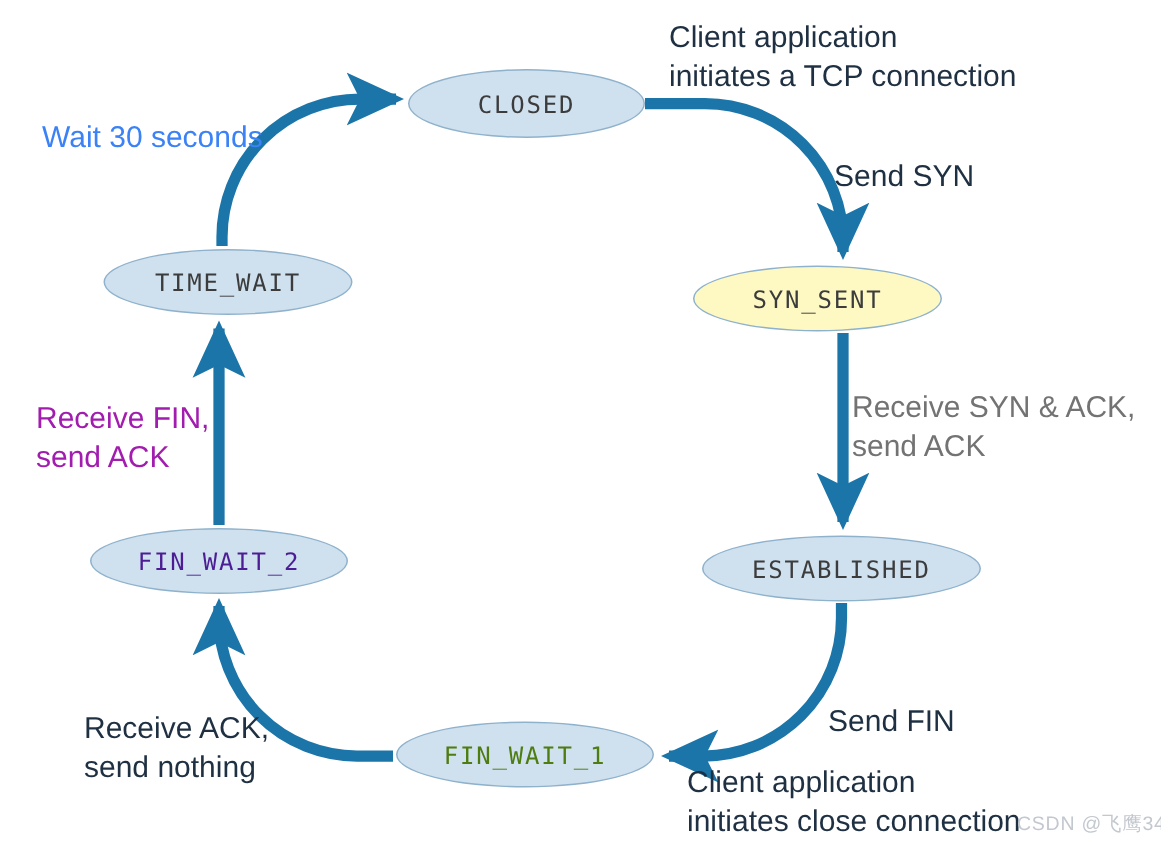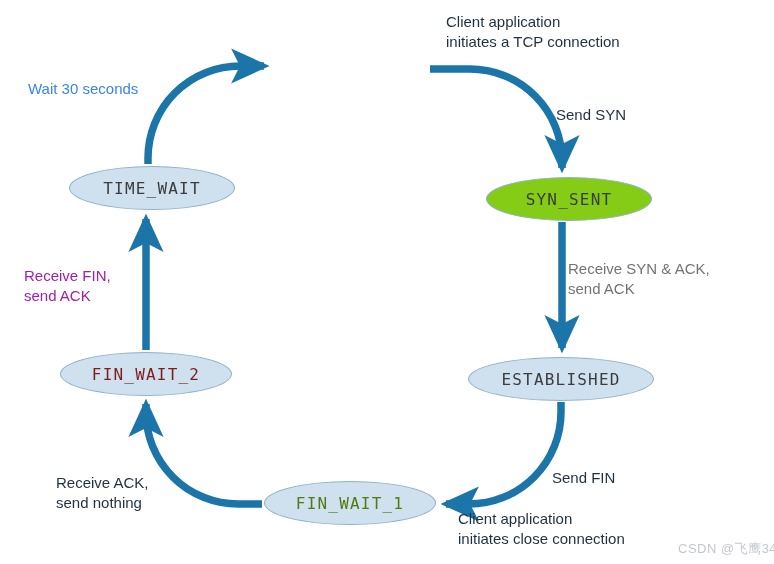--- a/index.html
+++ b/index.html
@@ -25,21 +25,21 @@
     font-family:"DejaVu Sans Mono","Liberation Mono",monospace;
     font-size:16px;
     letter-spacing:1.2px;
     color:#3c3c3c;
     white-space:nowrap;
   }
 
   .edge-label{
     position:absolute;
     color:#1f3042;
-    font-size:15px;
+    font-size:20px;
     line-height:1.32;
     white-space:pre;
   }
 
   .watermark{
     position:absolute;
     font-size:13px;
     color:#c3c8cf;
     white-space:nowrap;
     letter-spacing:.5px;
@@ -63,35 +63,38 @@
 
     <path d="M 561 402 L 561 412 A 92 92 0 0 1 469 504 L 446 504" fill="none" stroke="#1b75a8" stroke-width="7.5" stroke-linecap="butt" marker-end="url(#arrowhead)"></path>
 
     <path d="M 262 504 L 238 504 A 92 92 0 0 1 146 412 L 146 404" fill="none" stroke="#1b75a8" stroke-width="7.5" stroke-linecap="butt" marker-end="url(#arrowhead)"></path>
 
     <path d="M 146 350 L 146 219" fill="none" stroke="#1b75a8" stroke-width="7.5" stroke-linecap="butt" marker-end="url(#arrowhead)"></path>
 
     <path d="M 148 164 L 148 158 A 92 92 0 0 1 240 66 L 264 66" fill="none" stroke="#1b75a8" stroke-width="7.5" stroke-linecap="butt" marker-end="url(#arrowhead)"></path>
   </svg>
 
+  <div class="state-node" id="node-closed" style="left: 272px; top: 46px; width: 158px; height: 46px; background: rgb(207, 224, 239); border-color: rgb(143, 178, 204);">
+    <span class="state-label" style="color: rgb(60, 60, 60);">CLOSED</span>
+  </div>
 
-  <div class="state-node" id="node-syn_sent" style="left: 486px; top: 177px; width: 166px; height: 44px; background: #84cc16; border-color: rgb(143, 178, 204);">
+  <div class="state-node" id="node-syn_sent" style="left: 462px; top: 177px; width: 166px; height: 44px; background: #fef9c3; border-color: rgb(143, 178, 204);">
     <span class="state-label" style="color: rgb(60, 60, 60);">SYN_SENT</span>
   </div>
 
   <div class="state-node" id="node-established" style="left: 468px; top: 357px; width: 186px; height: 44px; background: rgb(207, 224, 239); border-color: rgb(143, 178, 204);">
     <span class="state-label" style="color: rgb(60, 60, 60);">ESTABLISHED</span>
   </div>
 
   <div class="state-node" id="node-fin_wait_1" style="left: 264px; top: 481px; width: 172px; height: 44px; background: rgb(207, 224, 239); border-color: rgb(143, 178, 204);">
     <span class="state-label" style="color: #4d7c0f;">FIN_WAIT_1</span>
   </div>
 
   <div class="state-node" id="node-fin_wait_2" style="left: 60px; top: 352px; width: 172px; height: 44px; background: rgb(207, 224, 239); border-color: rgb(143, 178, 204);">
-    <span class="state-label" style="color: #7f1d1d;">FIN_WAIT_2</span>
+    <span class="state-label" style="color: #4c1d95;">FIN_WAIT_2</span>
   </div>
 
   <div class="state-node" id="node-time_wait" style="left: 69px; top: 166px; width: 166px; height: 44px; background: rgb(207, 224, 239); border-color: rgb(143, 178, 204);">
     <span class="state-label" style="color: rgb(60, 60, 60);">TIME_WAIT</span>
   </div>
 
   <div class="edge-label" style="left: 556px; top: 105px; color: rgb(31, 48, 66);">Send SYN</div>
 
   <div class="edge-label" style="left: 568px; top: 259px; color: #737373;">Receive SYN &amp; ACK,
 send ACK</div>

